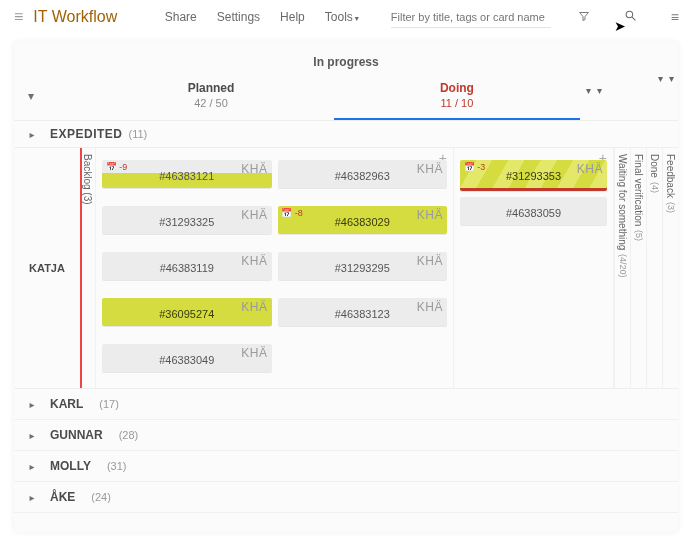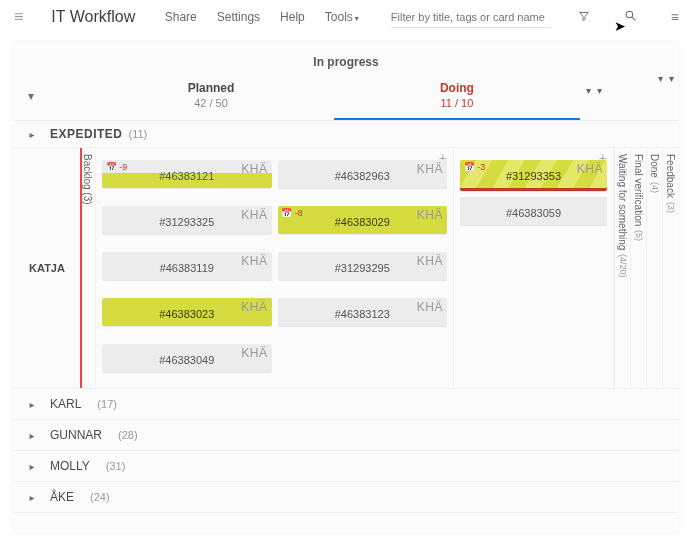--- a/index.html
+++ b/index.html
@@ -2,21 +2,21 @@
 <html><head>
 <meta charset="utf-8">
 <style>
   * { box-sizing: border-box; margin: 0; padding: 0; }
   html, body { font-family: Arial, Helvetica, sans-serif; font-size: 13px; color: #555; background: #fff; }
   body { width: 692px; height: 548px; overflow: hidden; position: relative; }
 
   
   .topbar { display:flex; align-items:center; height:34px; padding:0 6px; }
   .hamburger { font-size:16px; color:#9b9b9b; padding:0 8px; }
-  .app-title { color:#404040; font-size:16px; font-weight:500; margin-left:20px; }
+  .app-title { color:#a16207; font-size:16px; font-weight:500; margin-left:2px; }
   .top-links { margin-left:auto; display:flex; align-items:center; gap:20px; font-size:12px; color:#6a6a6a; }
   .top-links span { cursor:pointer; }
   .tools-caret { font-size:8px; margin-left:2px; }
   .filter-box { margin-left:12px; width:160px; height:22px; font-size:11px; color:#888; border:none; border-bottom:1px solid #e3e3e3; outline:none; }
   .icon-btn { padding:0 7px; color:#7b7b7b; font-size:14px; cursor:pointer; }
 
   
   .board { margin:8px 14px 0 14px; background:#fbfbfb; border-radius:4px; box-shadow:0 0 6px rgba(0,0,0,0.07); min-height:490px; }
   .stage-header { text-align:center; padding:12px 0 8px; }
   .stage-title { font-weight:600; font-size:12px; color:#595959;text-align:right; }
@@ -58,21 +58,21 @@
 
   
   .right-collapsed { display:flex; }
   .vcol { width:16px; border-left:1px solid #f0f0f0; padding:6px 0; display:flex; flex-direction:column; align-items:center; }
   .vcol .vtext { writing-mode:vertical-rl; font-size:10px; color:#666; }
   .vcol .vcount { writing-mode:vertical-rl; font-size:9px; color:#9a9a9a; margin-top:4px; }
 
   
   .person-row { display:flex; align-items:center; padding:8px 0; border-bottom:1px solid #f0f0f0; font-size:12px; }
   .person-row .arrow { width:36px; text-align:center; font-size:10px; color:#707070; }
-  .person-row .name { color:#4b4b4b; font-weight:400; }
+  .person-row .name { color:#4b4b4b; font-weight:700; }
   .person-row .count { color:#9a9a9a; margin-left:16px; font-size:11px; }
 
   
   .cursor-ov { position:absolute; top:18px; left:614px; font-size:14px; color:#000; pointer-events:none; }
 </style>
 </head>
 <body>
 
 <div class="topbar">
   <span class="hamburger">≡</span>
@@ -165,21 +165,21 @@
             <div class="card">
               <span class="assignee">KHÄ</span>
               <div>#46383119</div>
             </div>
             <div class="card">
               <span class="assignee">KHÄ</span>
               <div>#31293295</div>
             </div>
             <div class="card yellow">
               <span class="assignee">KHÄ</span>
-              <div>#46383023</div>
+              <div>#36095274</div>
             </div>
             <div class="card">
               <span class="assignee">KHÄ</span>
               <div>#46383123</div>
             </div>
             <div class="card">
               <span class="assignee">KHÄ</span>
               <div>#46383049</div>
             </div>
           </div>

